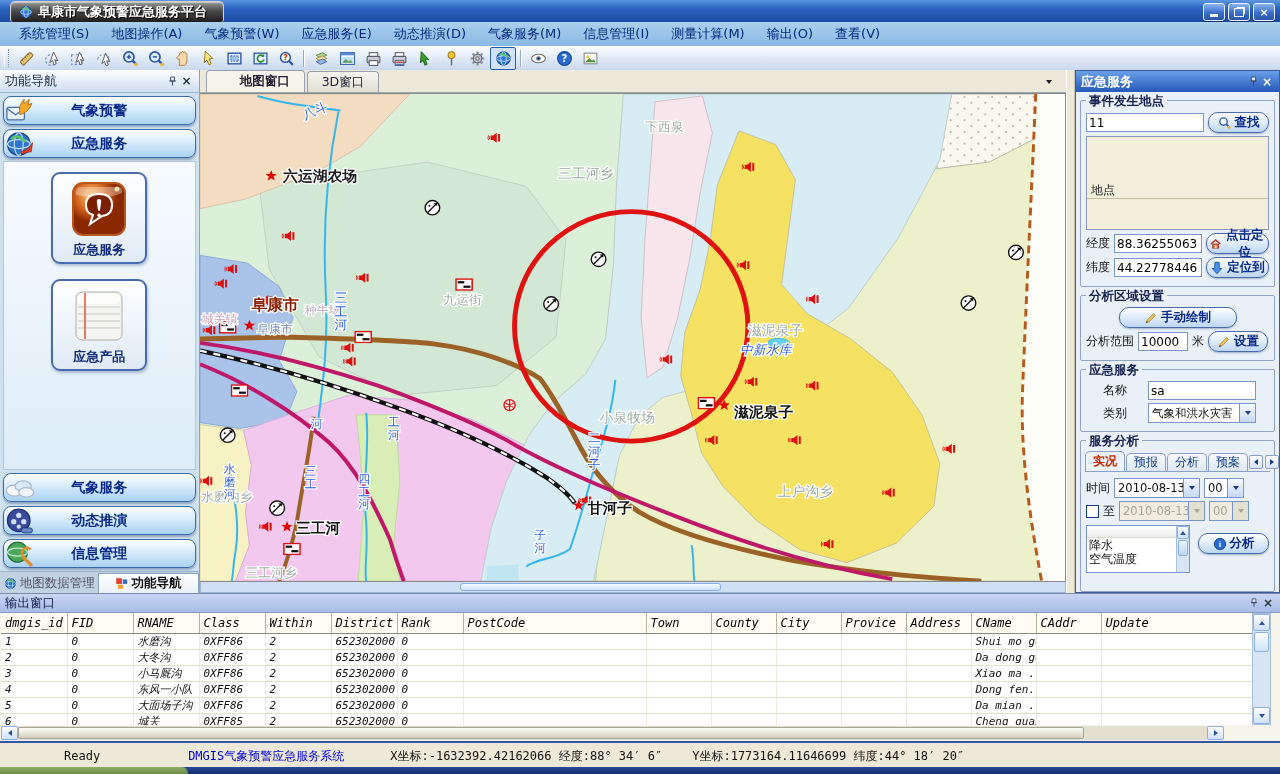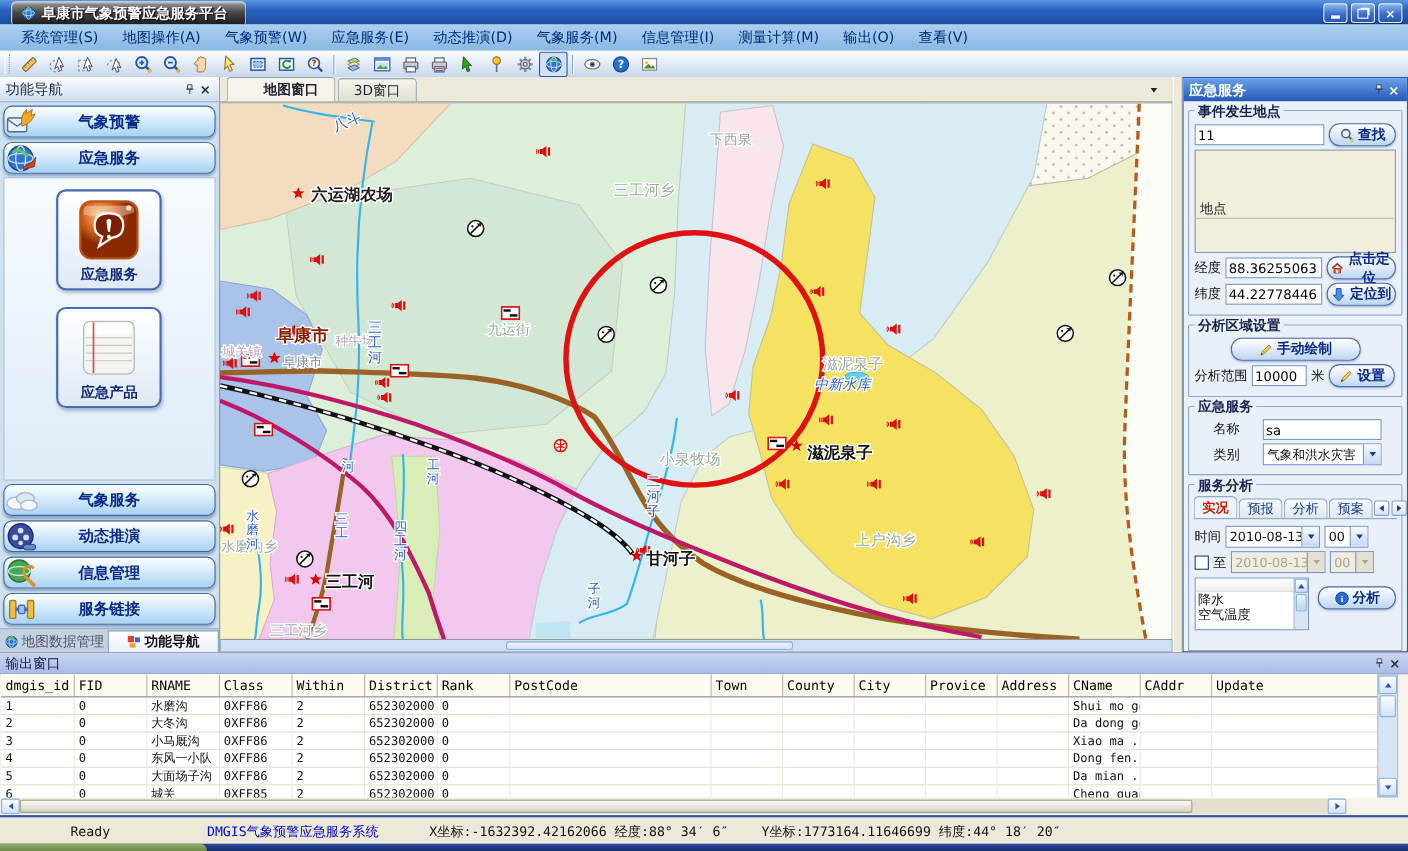--- a/index.html
+++ b/index.html
@@ -106,21 +106,21 @@
   .svc-item.ghost{height:11px;border-bottom:1px solid #d8d8d0;background:linear-gradient(#fff,#eee);}
   #svc-vscroll{position:absolute;top:0;right:0;bottom:0;width:12px;background:#d6e4f4;border-left:1px solid #a8c0e0;}
   .sc-btn{height:11px;display:flex;align-items:center;justify-content:center;background:linear-gradient(#fdfeff,#cfe0f6);border:1px solid #8ab0e0;border-radius:2px;}
   #svc-vthumb{height:14px;margin:1px;background:linear-gradient(#eaf3fe,#bcd6f2);border:1px solid #8ab0e0;border-radius:2px;}
   
   #output{position:absolute;top:593px;left:0;right:0;height:148px;background:#f6f4ea;border-top:1px solid #7a8aa8;box-sizing:border-box;}
   #out-header{height:18px;background:linear-gradient(#c9d5f2,#a9bce6);display:flex;align-items:center;padding:0 5px;
     font-size:12.5px;color:#101c46;border-bottom:1px solid #8a9cc4;}
   #out-header .spacer{flex:1;}
   #out-body{position:absolute;top:19px;left:1px;right:27px;bottom:16px;background:#fff;overflow:hidden;border-right:1px solid #c8c4b0;}
-  table.out{border-collapse:collapse;table-layout:fixed;width:1253px;font-family:"DejaVu Sans Mono","Liberation Mono",monospace;}
+  table.out{border-collapse:collapse;table-layout:fixed;width:1253px;font-family:"DejaVu Sans Mono","Liberation Mono",monospace;font-style:italic;}
   table.out th{font-weight:normal;text-align:left;font-size:12px;padding:2px 4px;height:16px;
     background:#fdfbf2;border-right:1px solid #b8b4a0;border-bottom:1px solid #888;white-space:nowrap;overflow:hidden;}
   table.out td{font-size:11px;padding:0 4px;height:13px;border-right:1px solid #eceadc;border-bottom:1px solid #e4e0cc;
     white-space:nowrap;overflow:hidden;color:#111;}
   #out-vscroll{position:absolute;top:19px;right:9px;bottom:16px;width:17px;background:#d6e4f4;border:1px solid #a8c0e0;display:flex;flex-direction:column;}
   #out-vscroll .sc-btn{height:15px;}
   #out-vthumb{height:18px;margin:1px;background:linear-gradient(#fdfeff,#cfe2fa);border:1px solid #8ab0e0;border-radius:2px;}
   #out-vscroll .track{flex:1;}
   #out-hscroll{position:absolute;left:1px;right:56px;bottom:1px;height:14px;background:#e4e0d0;display:flex;align-items:stretch;}
   #out-hscroll .sc-btn{width:15px;height:auto;}
@@ -557,26 +557,20 @@
           <svg width="30" height="30">
             <use href="#sym-film-reel"></use>
           </svg>
           <span>动态推演</span>
         </div>
         <div class="nav-btn">
           <svg width="30" height="30">
             <use href="#sym-info-globe"></use>
           </svg>
           <span>信息管理</span>
-        </div>
-        <div class="nav-btn">
-          <svg width="30" height="30">
-            <use href="#sym-service-link"></use>
-          </svg>
-          <span>服务链接</span>
         </div>
       </div>
     <div class="sb-tabs">
       <div class="sb-tab">
         <svg width="13" height="13">
             <use href="#sym-globe"></use>
           </svg>
         <span>地图数据管理</span>
       </div>
       <div class="sb-tab active">

